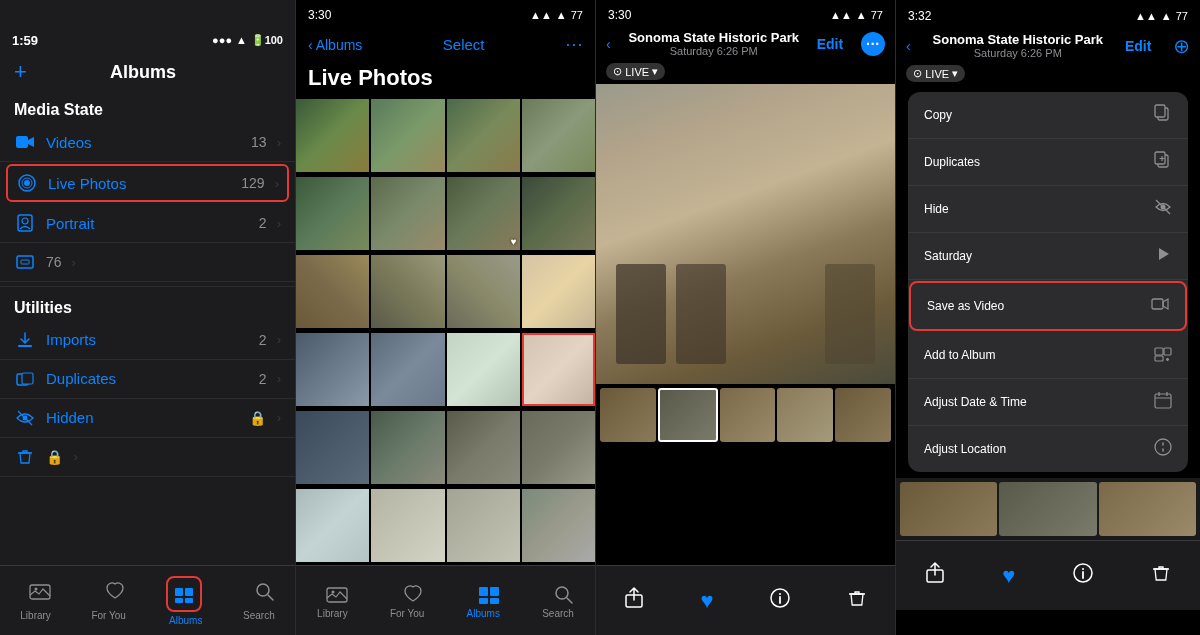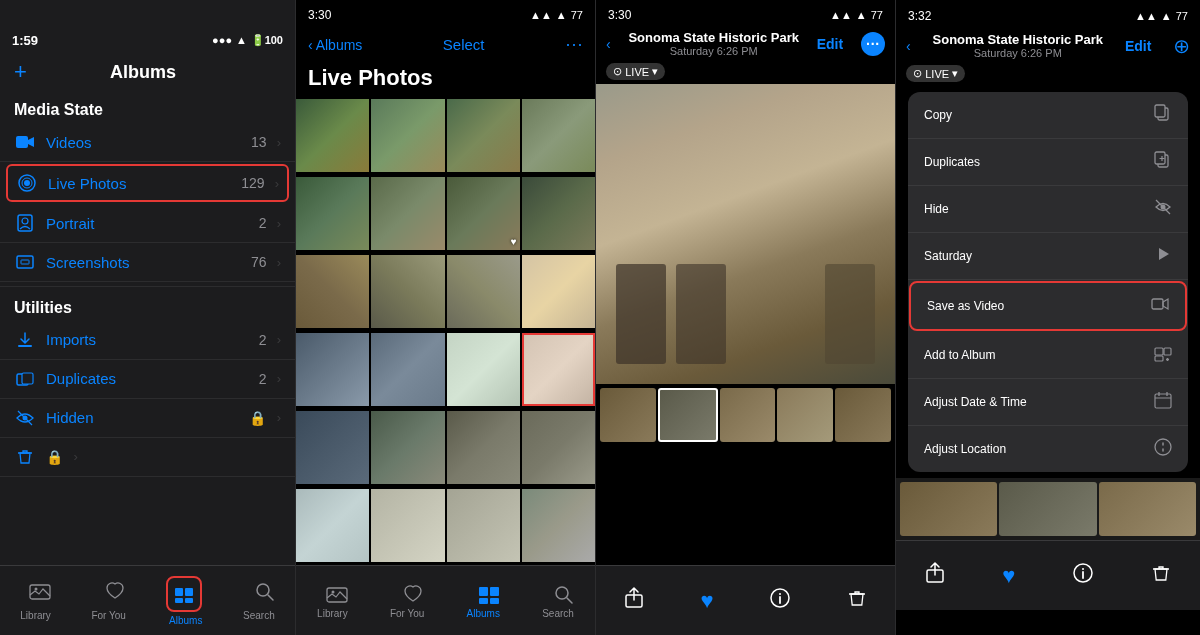--- a/index.html
+++ b/index.html
@@ -483,21 +483,20 @@
     <span class="album-chevron">›</span>
   </div>
 
   <div class="album-item">
     <div class="album-icon">
       <svg viewBox="0 0 20 20" fill="none">
           <rect x="2" y="4" width="16" height="12" rx="1.5" stroke="#0a84ff" stroke-width="1.5"></rect>
           <rect x="6" y="8" width="8" height="4" rx="0.5" stroke="#0a84ff" stroke-width="1"></rect>
         </svg>
     </div>
-    <span class="album-label">Screenshots</span>
     <span class="album-count">76</span>
     <span class="album-chevron">›</span>
   </div>
 
   <div class="divider"></div>
   <div class="section-header">Utilities</div>
 
   <div class="album-item">
     <div class="album-icon">
       <svg viewBox="0 0 20 20" fill="none">

